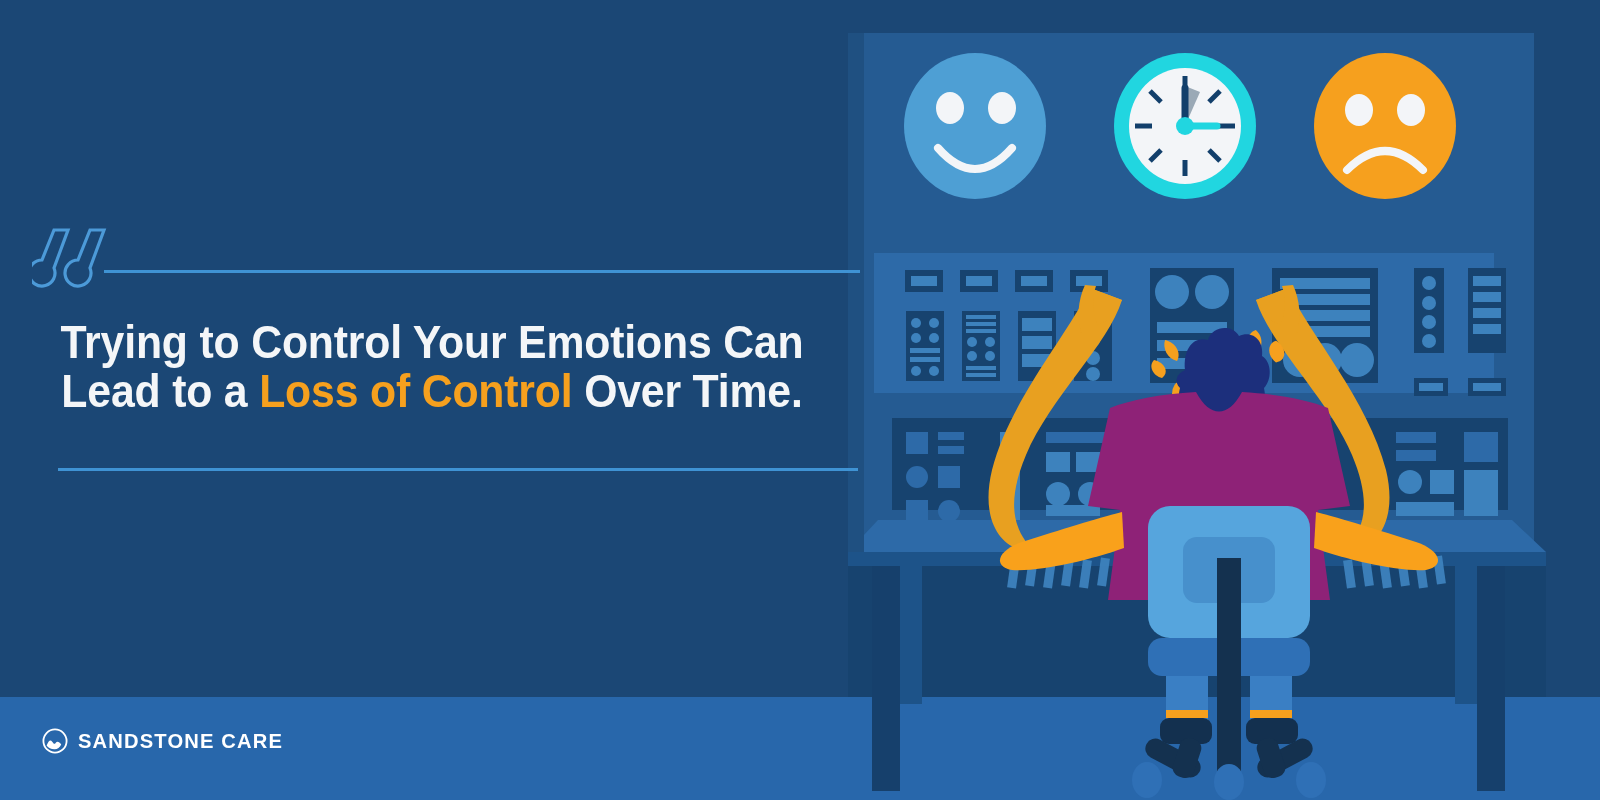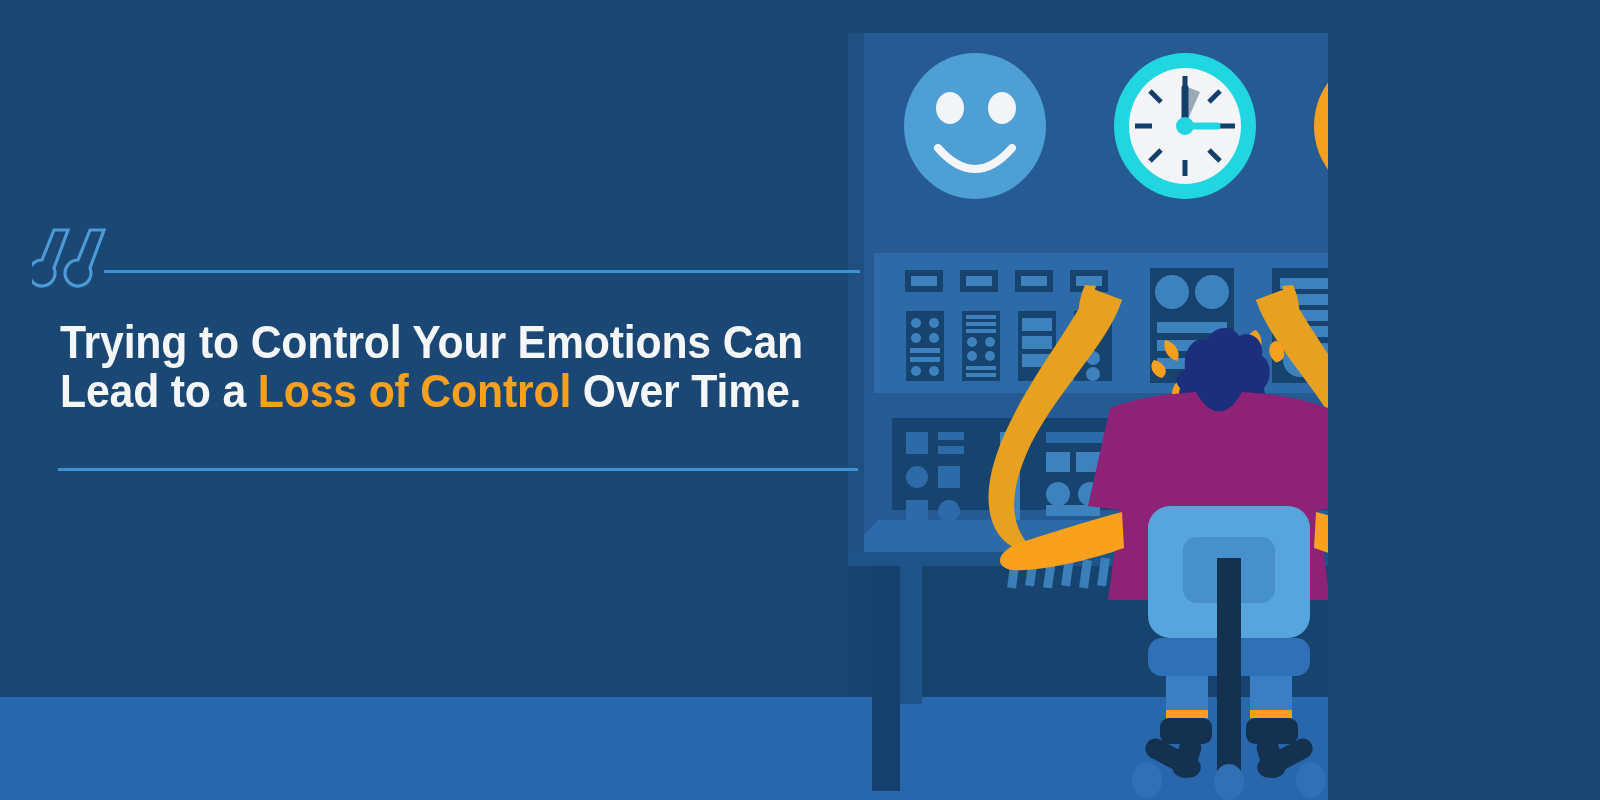--- a/index.html
+++ b/index.html
@@ -3,21 +3,21 @@
 <meta charset="utf-8">
 <title>Sandstone Care Quote Graphic</title>
 <style>
   * { margin:0; padding:0; box-sizing:border-box; }
   html,body { width:1600px; height:800px; overflow:hidden; }
   body {
     font-family:"Liberation Sans", sans-serif;
     background:#1b4775;
     position:relative;
   }
-  #stage { position:absolute; inset:0; width:1328px; height:800px; overflow:hidden; }
+  #stage { position:absolute; inset:0; width:1600px; height:800px; overflow:hidden;text-align:center; }
 
   
   .bg-base      { position:absolute; left:0; top:0; width:1600px; height:800px; background:#1b4775; }
   .bg-floor     { position:absolute; left:0; top:697px; width:1600px; height:103px; background:#2867ab; }
 
   
   .illo { position:absolute; left:0; top:0; width:1600px; height:800px; }
 
   
   .quote-mark {
@@ -348,14 +348,21 @@
     <path d="M58 2 L72 2 L58 40 A13 13 0 1 1 46 32 Z" fill="none" stroke="#4c9ad8" stroke-width="3.2"></path>
   </svg>
   <div class="rule-top"></div>
   <div class="rule-bottom"></div>
 
   <div class="headline">
     <span>Trying to Control Your Emotions Can</span><br>
     <span>Lead to a </span><span class="hl">Loss of Control</span><span> Over Time.</span>
   </div>
 
+  <div class="logo">
+    <svg width="26" height="26" viewBox="0 0 26 26">
+      <circle cx="13" cy="13" r="11.6" fill="none" stroke="#ffffff" stroke-width="1.8"></circle>
+      <path d="M4.6 17.5 C6.5 13.2, 8.2 11.0, 10.2 13.8 C11.6 15.8, 12.5 16.6, 13.6 15.0 C15.2 12.6, 17.2 13.8, 19.2 16.4 C17.8 19.6, 15.6 21.2, 12.6 21.2 C9.0 21.2, 6.0 19.8, 4.6 17.5 Z" fill="#ffffff"></path>
+    </svg>
+    <span class="logo-text">SANDSTONE CARE</span>
+  </div>
 
 </div>
 
 </body></html>

